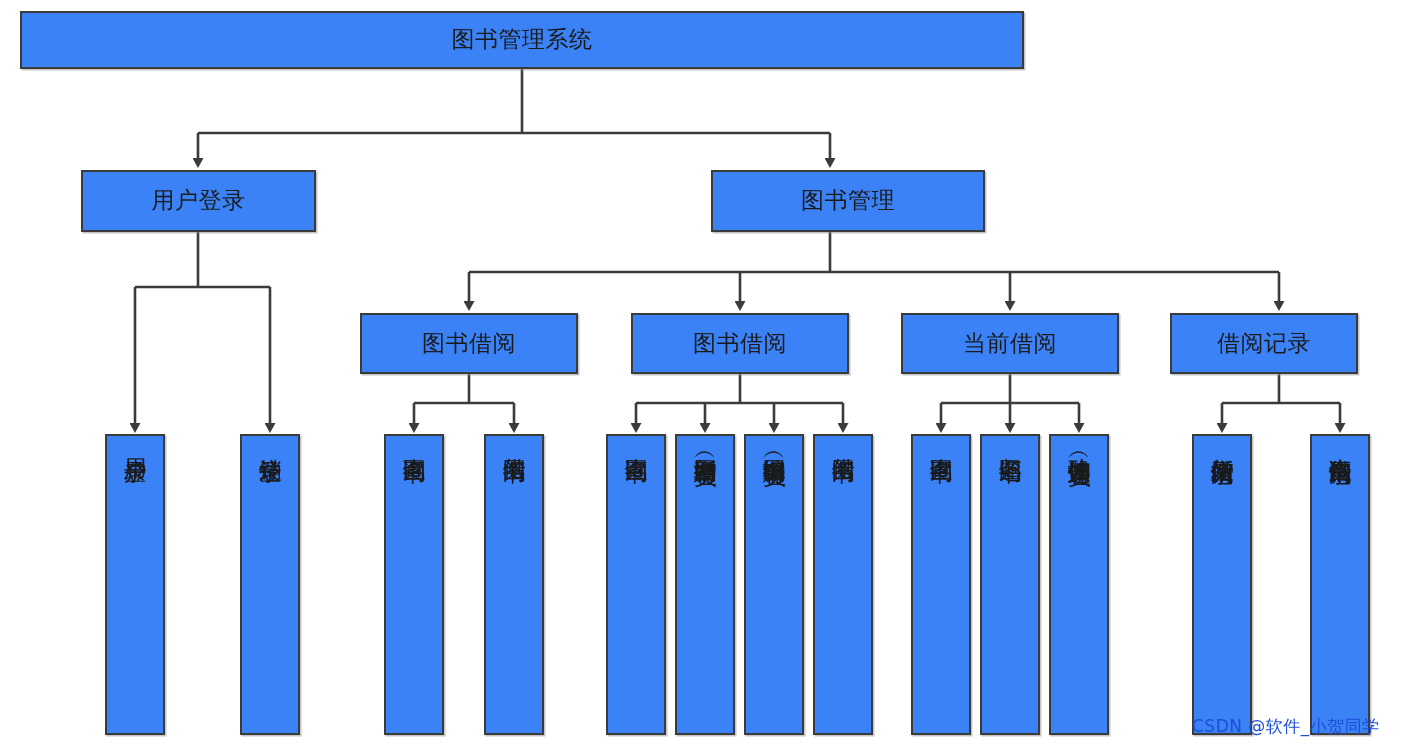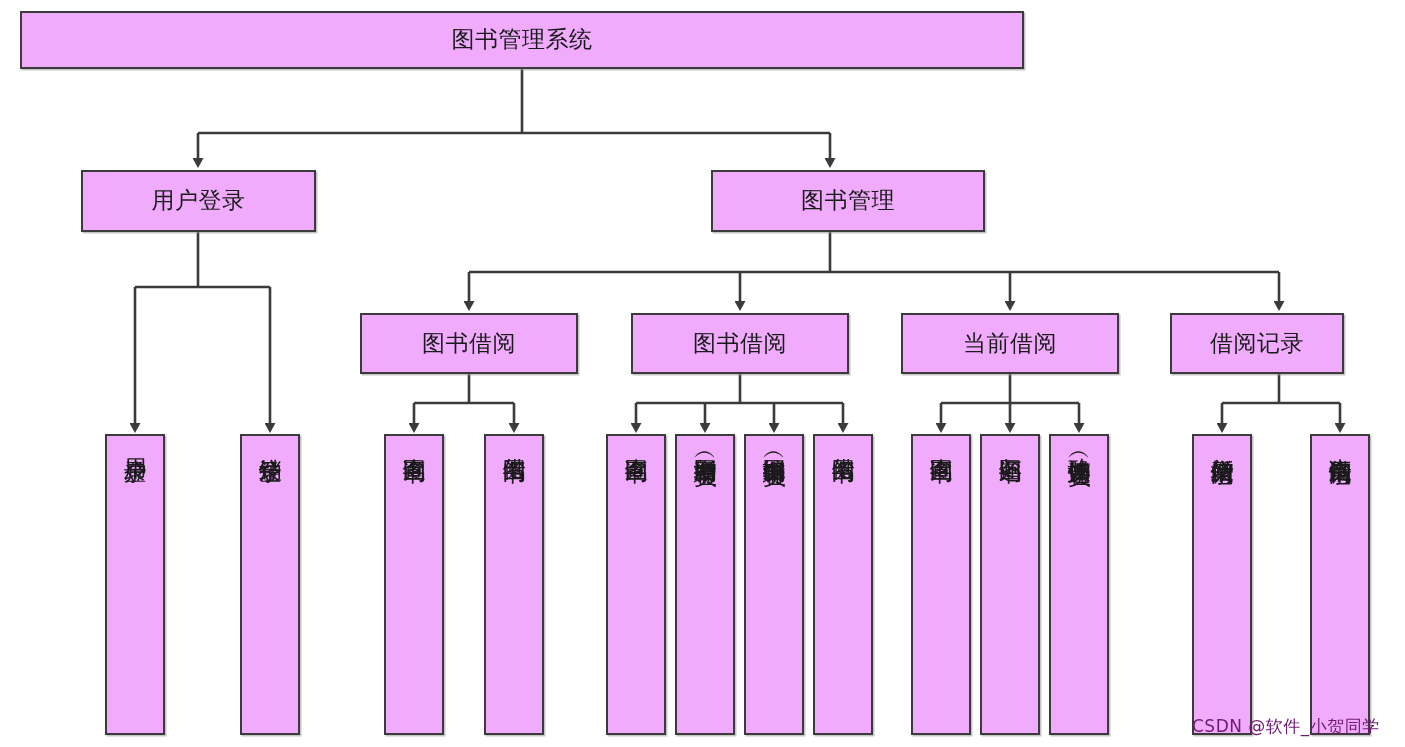--- a/index.html
+++ b/index.html
@@ -21,21 +21,21 @@
     position: absolute;
     left: 0;
     top: 0;
     width: 1405px;
     height: 747px;
     pointer-events: none;
   }
   .node {
     position: absolute;
     box-sizing: border-box;
-    background: #f0abfc;
+    background: #3b82f6;
     border: 2.5px solid #3b3b3b;
     display: flex;
     align-items: center;
     justify-content: center;
     color: #1a1a1a;
     box-shadow: 1.5px 1.5px 0 rgba(150,150,150,0.55);
   }
   .node .label {
     display: block;
     text-align: center;
@@ -56,21 +56,21 @@
     writing-mode: vertical-rl;
     text-orientation: upright;
     font-size: 23px;
     line-height: 1.28;
     letter-spacing: 1px;
     white-space: nowrap;
   }
   .watermark {
     position: absolute;
     font-size: 17px;
-    color: #701a75;
+    color: #1d4ed8;
     white-space: nowrap;
     letter-spacing: 0.5px;
   }
 </style>
 </head>
 <body>
 
 <div id="canvas">
 
   <svg id="wires" viewBox="0 0 1405 747" xmlns="http://www.w3.org/2000/svg">
@@ -140,21 +140,21 @@
   </div>
 
   <div class="node horiz" style="left:901px; top:313px; width:218px; height:61px;">
     <span class="label">当前借阅</span>
   </div>
 
   <div class="node horiz" style="left:631px; top:313px; width:218px; height:61px;">
     <span class="label">图书借阅</span>
   </div>
 
-  <div class="node horiz" style="left:1170px; top:313px; width:174px; height:61px;">
+  <div class="node horiz" style="left:1170px; top:313px; width:188px; height:61px;">
     <span class="label">借阅记录</span>
   </div>
 
   <div class="node leaf" style="left:105px; top:434px; width:60px; height:301px;">
     <span class="label">用户登录</span>
   </div>
   <div class="node leaf" style="left:240px; top:434px; width:60px; height:301px;">
     <span class="label">注销登录</span>
   </div>
 

